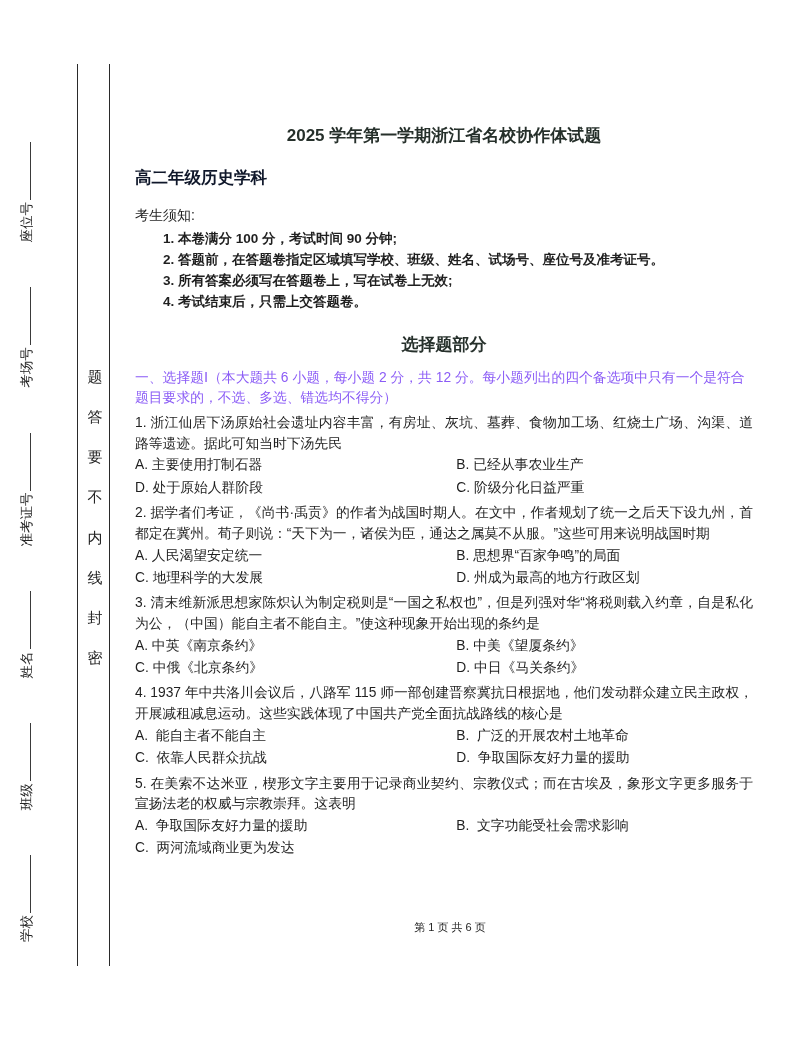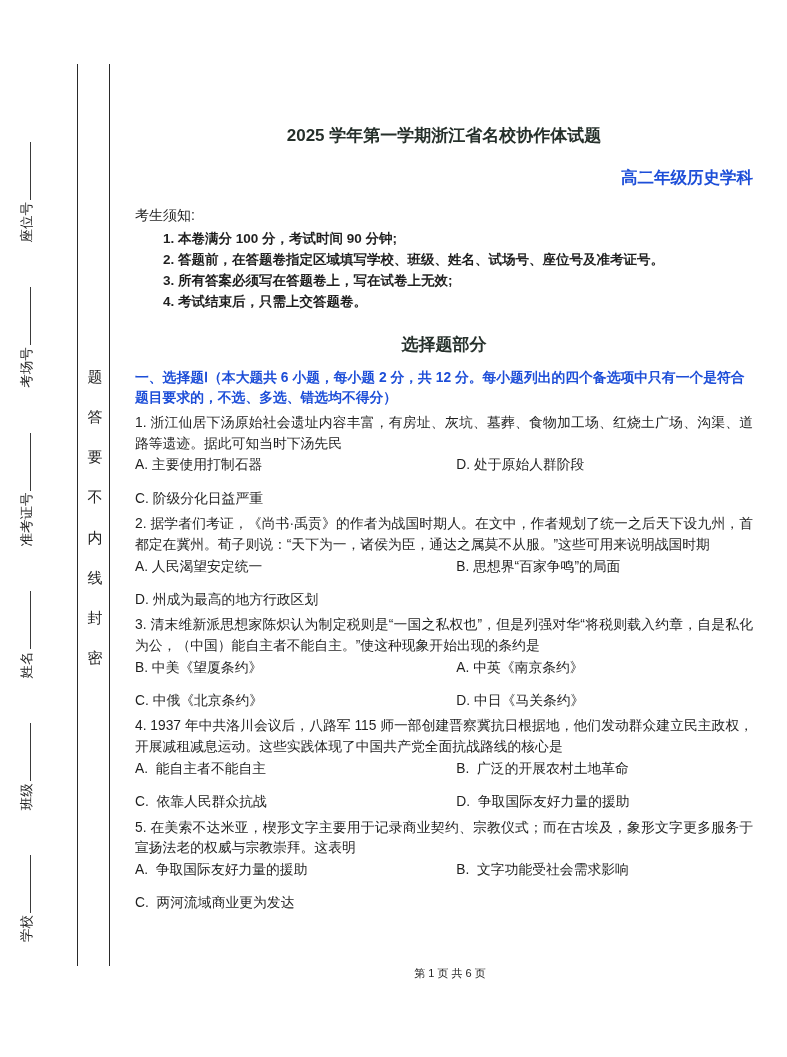--- a/index.html
+++ b/index.html
@@ -69,24 +69,24 @@
     margin-top: 36px;
   }
   .exam-title {
     text-align: center;
     font-size: 17px;
     font-weight: bold;
     color: #26302b;
     margin: 0 0 20px 0;
   }
   .exam-subject {
-    text-align: right;
+    text-align: left;
     font-size: 16.5px;
     font-weight: bold;
-    color: #1d4ed8;
+    color: #0f172a;
     margin: 0 0 18px 0;
   }
   .notice-heading {
     font-size: 14px;
     margin: 0 0 4px 0;
   }
   .notice-list { margin: 0 0 0 28px; }
   .notice-item {
     font-size: 13.5px;
     line-height: 1.55;
@@ -95,47 +95,47 @@
   }
   .section-title {
     text-align: center;
     font-size: 17px;
     font-weight: bold;
     color: #26302b;
     margin: 20px 0 12px 0;
   }
   .section-intro {
     font-size: 13.8px;
-    font-weight: bold;
-    color: #1d4ed8;
+    font-weight: normal;
+    color: #8b5cf6;
     line-height: 1.5;
     margin: 0 0 4px 0;
   }
   .question { margin: 0 0 5px 0; }
   .stem {
     font-size: 13.8px;
     line-height: 1.5;
     margin: 0;
     text-align: justify;
   }
   .options {
     display: grid;
     grid-template-columns: 52% 48%;
-    row-gap: 12px;
+    row-gap: 1px;
   }
   .opt {
     font-size: 13.8px;
     line-height: 1.55;
     white-space: pre-wrap;
   }
 
   .page-footer {
     position: absolute;
     left: 141px;
-    top: 966px;
+    top: 920px;
     width: 618px;
     text-align: center;
     font-size: 11px;
     color: #242424;
   }
 </style>
 </head>
 <body>
 
 <div class="page">
@@ -175,39 +175,41 @@
       <p class="notice-item">4. 考试结束后，只需上交答题卷。</p>
     </div>
 
     <h3 class="section-title">选择题部分</h3>
     <p class="section-intro">一、选择题Ⅰ（本大题共 6 小题，每小题 2 分，共 12 分。每小题列出的四个备选项中只有一个是符合题目要求的，不选、多选、错选均不得分）</p>
 
     <div class="question">
       <p class="stem">1. 浙江仙居下汤原始社会遗址内容丰富，有房址、灰坑、墓葬、食物加工场、红烧土广场、沟渠、道路等遗迹。据此可知当时下汤先民</p>
       <div class="options">
         <span class="opt">A. 主要使用打制石器</span>
+        <span class="opt">B. 已经从事农业生产</span>
         <span class="opt">D. 处于原始人群阶段</span>
         <span class="opt">C. 阶级分化日益严重</span>
       </div>
     </div>
 
     <div class="question">
       <p class="stem">2. 据学者们考证，《尚书·禹贡》的作者为战国时期人。在文中，作者规划了统一之后天下设九州，首都定在冀州。荀子则说：“天下为一，诸侯为臣，通达之属莫不从服。”这些可用来说明战国时期</p>
       <div class="options">
         <span class="opt">A. 人民渴望安定统一</span>
         <span class="opt">B. 思想界“百家争鸣”的局面</span>
+        <span class="opt">C. 地理科学的大发展</span>
         <span class="opt">D. 州成为最高的地方行政区划</span>
       </div>
     </div>
 
     <div class="question">
       <p class="stem">3. 清末维新派思想家陈炽认为制定税则是“一国之私权也”，但是列强对华“将税则载入约章，自是私化为公，（中国）能自主者不能自主。”使这种现象开始出现的条约是</p>
       <div class="options">
+        <span class="opt">A. 中英《南京条约》</span>
         <span class="opt">B. 中美《望厦条约》</span>
-        <span class="opt">A. 中英《南京条约》</span>
         <span class="opt">C. 中俄《北京条约》</span>
         <span class="opt">D. 中日《马关条约》</span>
       </div>
     </div>
 
     <div class="question">
       <p class="stem">4. 1937 年中共洛川会议后，八路军 115 师一部创建晋察冀抗日根据地，他们发动群众建立民主政权，开展减租减息运动。这些实践体现了中国共产党全面抗战路线的核心是</p>
       <div class="options">
         <span class="opt">A.  能自主者不能自主</span>
         <span class="opt">B.  广泛的开展农村土地革命</span>

